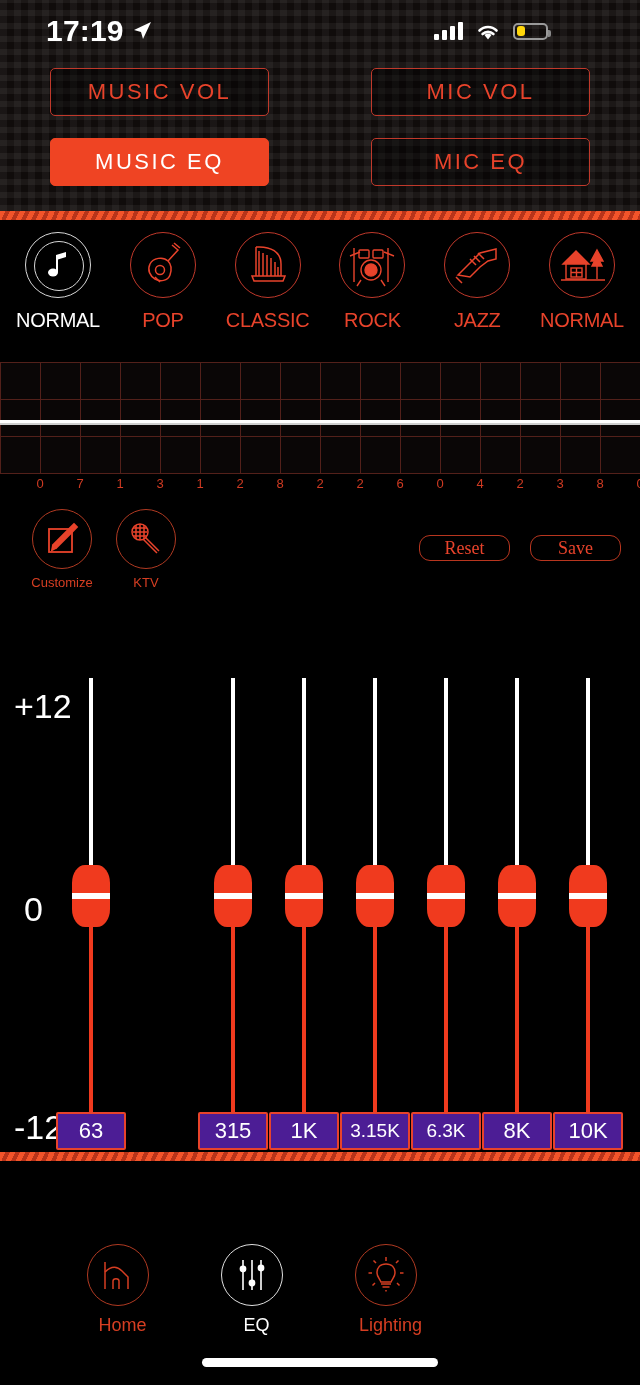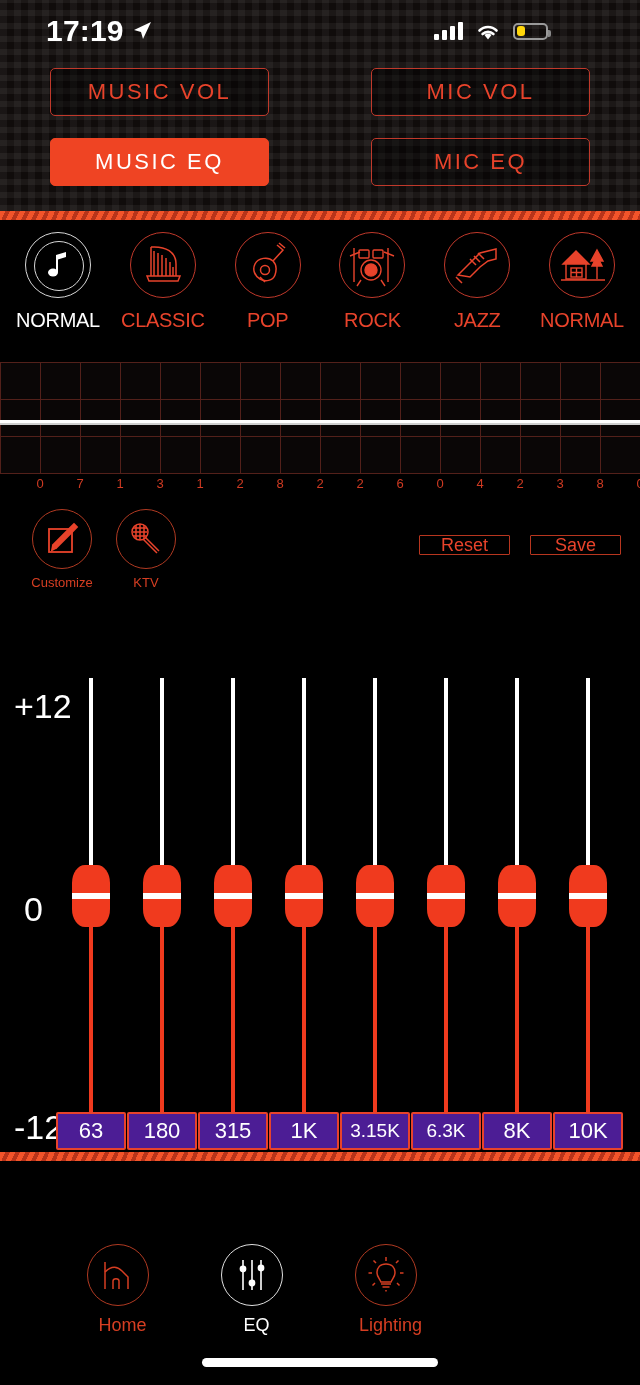--- a/index.html
+++ b/index.html
@@ -115,23 +115,23 @@
   .tools { position:absolute; left:0; top:505px; width:640px; height:95px; }
   .tool { position:absolute; width:96px; display:flex; flex-direction:column; align-items:center; }
   .tool .circ {
     width:60px; height:60px; border-radius:50%; border:1.5px solid #b03a22;
     display:flex; align-items:center; justify-content:center;
   }
   .tool .lbl { margin-top:6px; color:#d63e22; font-size:13px; }
   #tool-customize { left:14px; top:4px; }
   #tool-ktv { left:98px; top:4px; }
   .smallbtn {
-    position:absolute; height:20px; border:1px solid #b8361f; border-radius:1px;
+    position:absolute; height:26px; border:1px solid #b8361f; border-radius:11px;
     display:flex; align-items:center; justify-content:center;
-    color:#e8432b; font-size:18px;
+    color:#e8432b; font-size:18px;font-family:Liberation Serif, serif;
   }
   #btn-reset { left:419px; top:30px; width:91px; }
   #btn-save  { left:530px; top:30px; width:91px; }
 
   
   .sliders { position:absolute; left:0; top:660px; width:640px; height:492px; }
   .scale-lbl { position:absolute; color:#fff; font-size:34px; }
   #scale-top { left:14px; top:27px; }
   #scale-mid { left:24px; top:230px; }
   #scale-bot { left:14px; top:448px; }
@@ -255,45 +255,45 @@
         <svg width="26" height="30" viewBox="0 0 26 30">
           <path d="M11 22 V5 L21 2 V7 L13 9.5 V22 Z" fill="#fff"></path>
           <ellipse cx="8" cy="22.5" rx="5" ry="4" fill="#fff"></ellipse>
         </svg>
       </div>
       <div class="lbl">NORMAL</div>
     </div>
 
     <div class="preset">
       <div class="circ">
-        <svg width="42" height="46" viewBox="0 0 42 46">
-          <g stroke="#e8432b" stroke-width="1.5" fill="none">
-            <path d="M9 5 C24 4 34 10 34 22 L34 34"></path>
-            <path d="M9 5 L9 34"></path>
-            <path d="M5 34 L38 34 L36 39 L7 39 Z"></path>
-            <path d="M12 9 L12 34 M16 11 L16 34 M20 13 L20 34 M24 16 L24 34 M28 20 L28 34 M31 25 L31 34"></path>
-          </g>
-        </svg>
-      </div>
-      <div class="lbl">CLASSIC</div>
-    </div>
-
-    <div class="preset">
-      <div class="circ">
         <svg width="44" height="48" viewBox="0 0 44 48">
           <g stroke="#e8432b" stroke-width="1.5" fill="none">
             <path d="M31 4 L37 9 L27 20"></path>
             <path d="M33 2 L39 7"></path>
             <path d="M27 20 C22 15 12 17 9 23 C6 29 9 35 14 38 C19 41 27 40 29 34 C31 28 30 23 27 20 Z"></path>
             <circle cx="19" cy="29" r="4.5"></circle>
             <path d="M14 36 L19 41"></path>
           </g>
         </svg>
       </div>
       <div class="lbl">POP</div>
+    </div>
+
+    <div class="preset">
+      <div class="circ">
+        <svg width="42" height="46" viewBox="0 0 42 46">
+          <g stroke="#e8432b" stroke-width="1.5" fill="none">
+            <path d="M9 5 C24 4 34 10 34 22 L34 34"></path>
+            <path d="M9 5 L9 34"></path>
+            <path d="M5 34 L38 34 L36 39 L7 39 Z"></path>
+            <path d="M12 9 L12 34 M16 11 L16 34 M20 13 L20 34 M24 16 L24 34 M28 20 L28 34 M31 25 L31 34"></path>
+          </g>
+        </svg>
+      </div>
+      <div class="lbl">CLASSIC</div>
     </div>
 
     <div class="preset">
       <div class="circ">
         <svg width="48" height="46" viewBox="0 0 48 46">
           <g stroke="#e8432b" stroke-width="1.4" fill="none">
             <rect x="11" y="8" width="10" height="8" rx="1"></rect>
             <rect x="25" y="8" width="10" height="8" rx="1"></rect>
             <circle cx="23" cy="28" r="10"></circle>
             <circle cx="23" cy="28" r="6" fill="#e8432b"></circle>
@@ -401,26 +401,20 @@
   <div class="sliders" id="sliders-area">
     <div class="scale-lbl" id="scale-top">+12</div>
     <div class="scale-lbl" id="scale-mid">0</div>
     <div class="scale-lbl" id="scale-bot">-12</div>
   <div class="slider" style="left: 54px;">
         <div class="track-top"></div>
         <div class="track-bot"></div>
         <div class="thumb"></div>
         <div class="freq">63</div>
       </div>
-      <div class="slider" style="left: 125px;">
-        <div class="track-top"></div>
-        <div class="track-bot"></div>
-        <div class="thumb"></div>
-        <div class="freq">180</div>
-      </div>
       <div class="slider" style="left: 196px;">
         <div class="track-top"></div>
         <div class="track-bot"></div>
         <div class="thumb"></div>
         <div class="freq">315</div>
       </div>
       <div class="slider" style="left: 267px;">
         <div class="track-top"></div>
         <div class="track-bot"></div>
         <div class="thumb"></div>

